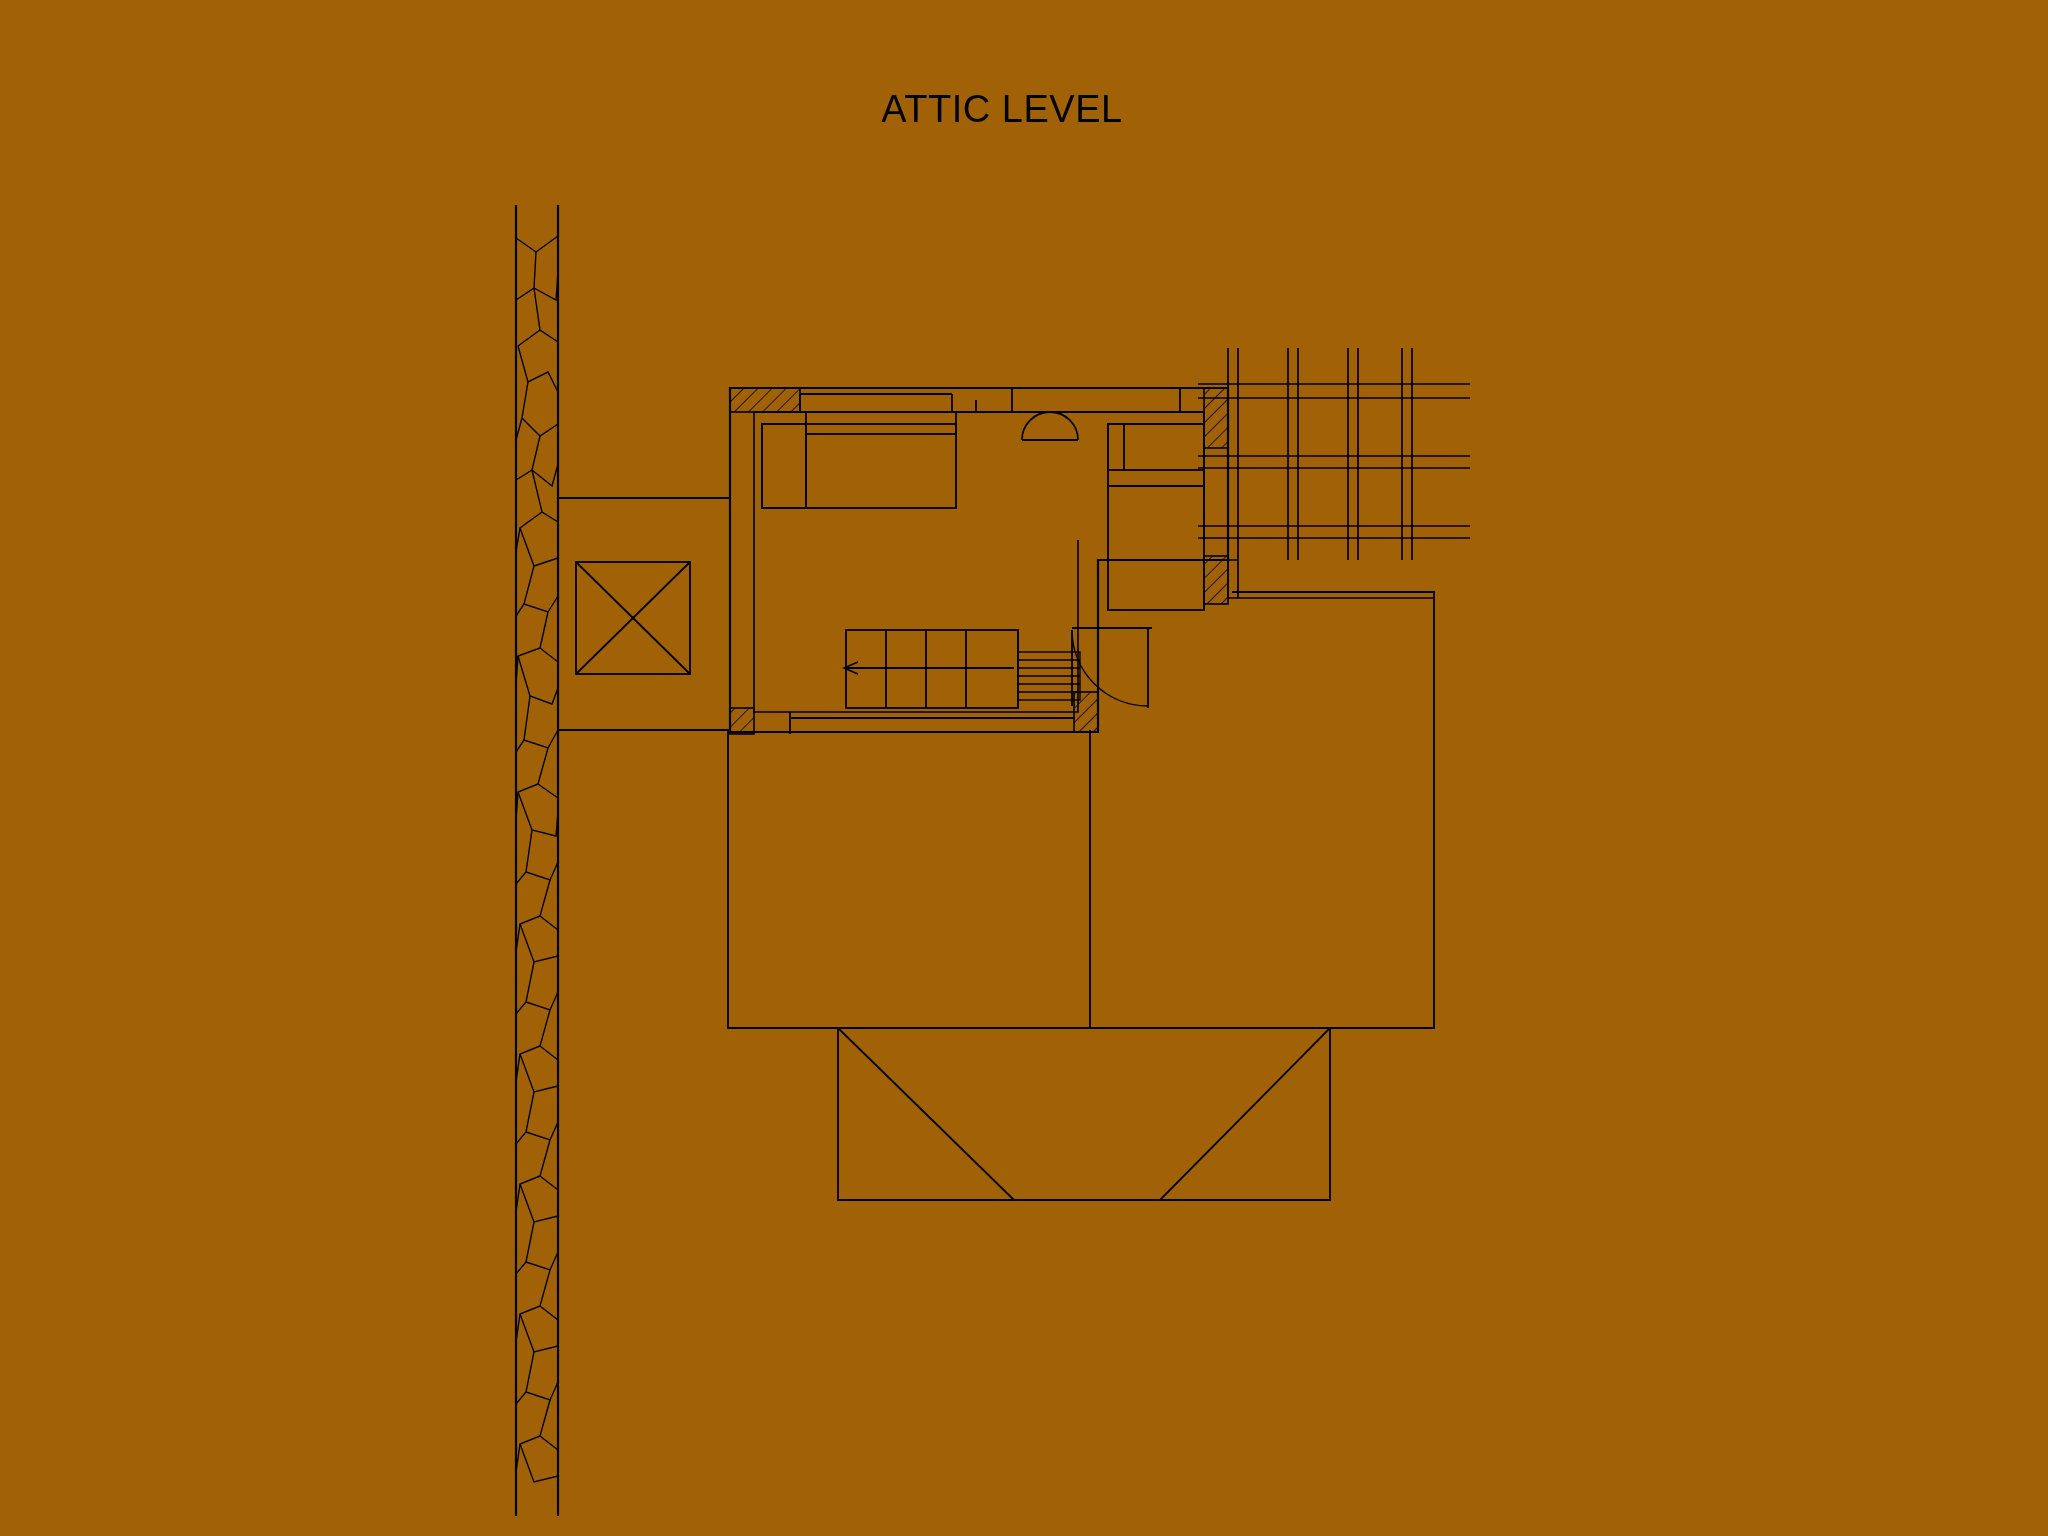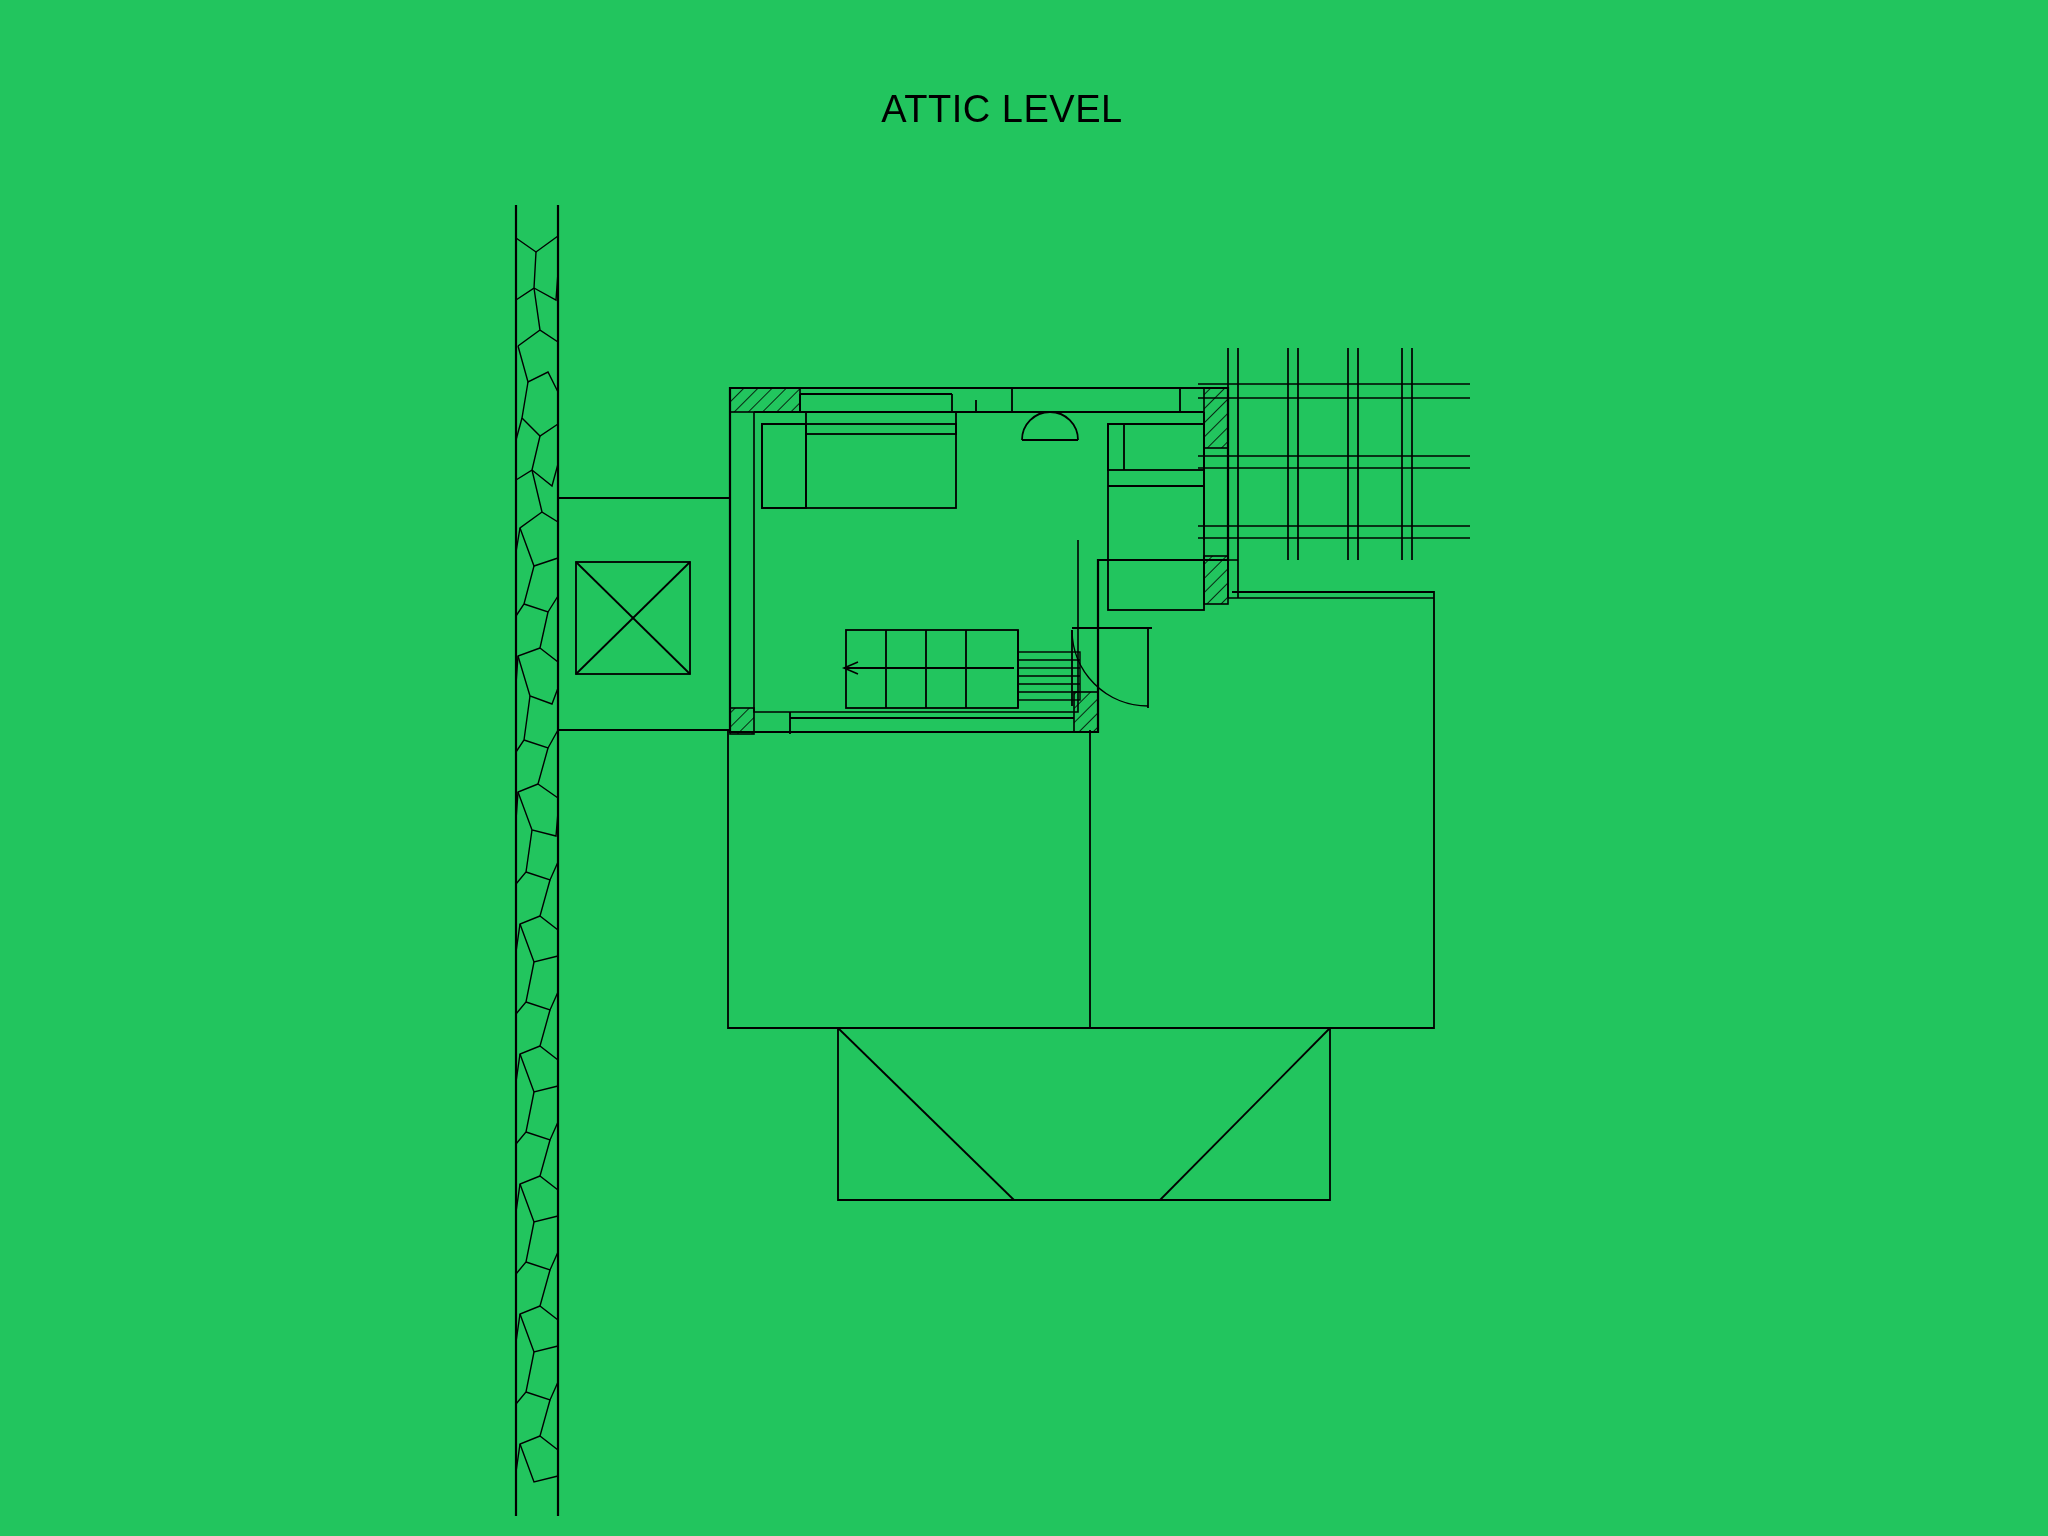--- a/index.html
+++ b/index.html
@@ -10,21 +10,21 @@
   body {
     width: 2048px;
     height: 1536px;
     font-family: "Liberation Sans", sans-serif;
     overflow: hidden;
   }
   #sheet {
     position: relative;
     width: 2048px;
     height: 1536px;
-    background: #22c55e;
+    background: #a16207;
   }
   #plan-title {
     position: absolute;
     left: 0;
     top: 88px;
     width: 2048px;
     text-align: center;
     font-size: 38px;
     letter-spacing: 0.5px;
     color: #000000;

